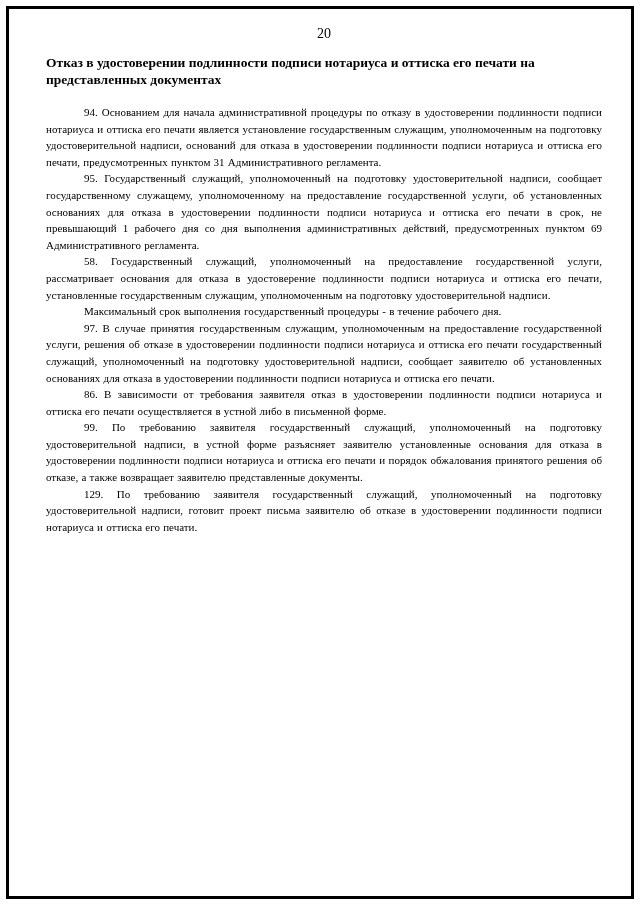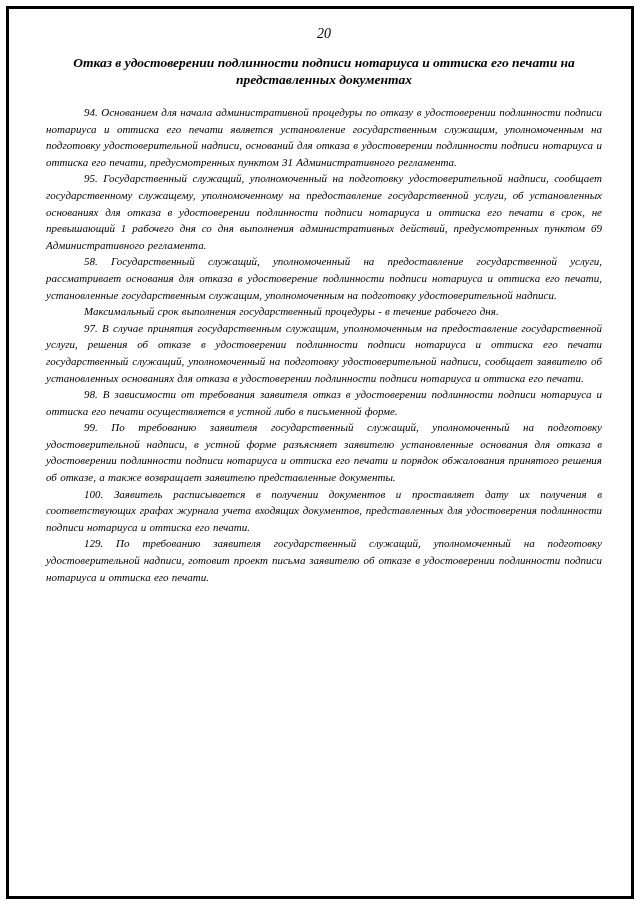--- a/index.html
+++ b/index.html
@@ -19,29 +19,28 @@
     position: absolute;
     inset: 6px;
     border: 3px solid #000000;
     pointer-events: none;
   }
   .content {
     position: absolute;
     top: 26px;
     left: 46px;
     right: 38px;
-    font-style: italic;
   }
   .page-number {
     text-align: center;
     font-size: 14px;
     margin-bottom: 12px;
   }
   .doc-title {
-    text-align: center;
+    text-align: left;
     font-weight: bold;
     font-size: 13.5px;
     line-height: 17px;
     margin-bottom: 16px;
   }
   .para {
     text-align: justify;
     text-indent: 38px;
     font-size: 11px;
     line-height: 16.6px;
@@ -54,17 +53,16 @@
 <div class="page-frame"></div>
 
 <div class="content">
   <div class="page-number">20</div>
   <div class="doc-title">Отказ в удостоверении подлинности подписи нотариуса и оттиска его печати на представленных документах</div>
   <div class="para">94. Основанием для начала административной процедуры по отказу в удостоверении подлинности подписи нотариуса и оттиска его печати является установление государственным служащим, уполномоченным на подготовку удостоверительной надписи, оснований для отказа в удостоверении подлинности подписи нотариуса и оттиска его печати, предусмотренных пунктом 31 Административного регламента.</div>
   <div class="para">95. Государственный служащий, уполномоченный на подготовку удостоверительной надписи, сообщает государственному служащему, уполномоченному на предоставление государственной услуги, об установленных основаниях для отказа в удостоверении подлинности подписи нотариуса и оттиска его печати в срок, не превышающий 1 рабочего дня со дня выполнения административных действий, предусмотренных пунктом 69 Административного регламента.</div>
   <div class="para">58. Государственный служащий, уполномоченный на предоставление государственной услуги, рассматривает основания для отказа в удостоверение подлинности подписи нотариуса и оттиска его печати, установленные государственным служащим, уполномоченным на подготовку удостоверительной надписи.</div>
   <div class="para">Максимальный срок выполнения государственный процедуры - в течение рабочего дня.</div>
   <div class="para">97. В случае принятия государственным служащим, уполномоченным на предоставление государственной услуги, решения об  отказе в удостоверении подлинности подписи нотариуса и оттиска его печати государственный служащий, уполномоченный на подготовку удостоверительной надписи, сообщает заявителю об установленных основаниях для отказа в удостоверении подлинности подписи нотариуса и оттиска его печати.</div>
-  <div class="para">98. В зависимости от требования заявителя отказ в удостоверении подлинности подписи нотариуса и оттиска его печати осуществляется в устной либо в письменной форме.</div>
+  <div class="para">86. В зависимости от требования заявителя отказ в удостоверении подлинности подписи нотариуса и оттиска его печати осуществляется в устной либо в письменной форме.</div>
   <div class="para">99. По требованию заявителя государственный служащий, уполномоченный на подготовку удостоверительной надписи, в устной форме разъясняет заявителю установленные основания для отказа в удостоверении подлинности подписи нотариуса и оттиска его печати и порядок обжалования принятого решения об отказе, а также возвращает заявителю представленные документы.</div>
-  <div class="para">100. Заявитель расписывается в получении документов и проставляет дату их получения в соответствующих графах журнала учета входящих документов, представленных для удостоверения подлинности  подписи нотариуса и оттиска его печати.</div>
   <div class="para">129. По требованию заявителя государственный служащий, уполномоченный на подготовку удостоверительной надписи, готовит проект письма заявителю об отказе в удостоверении подлинности подписи нотариуса и оттиска его печати.</div>
 </div>
 
 </body></html>

